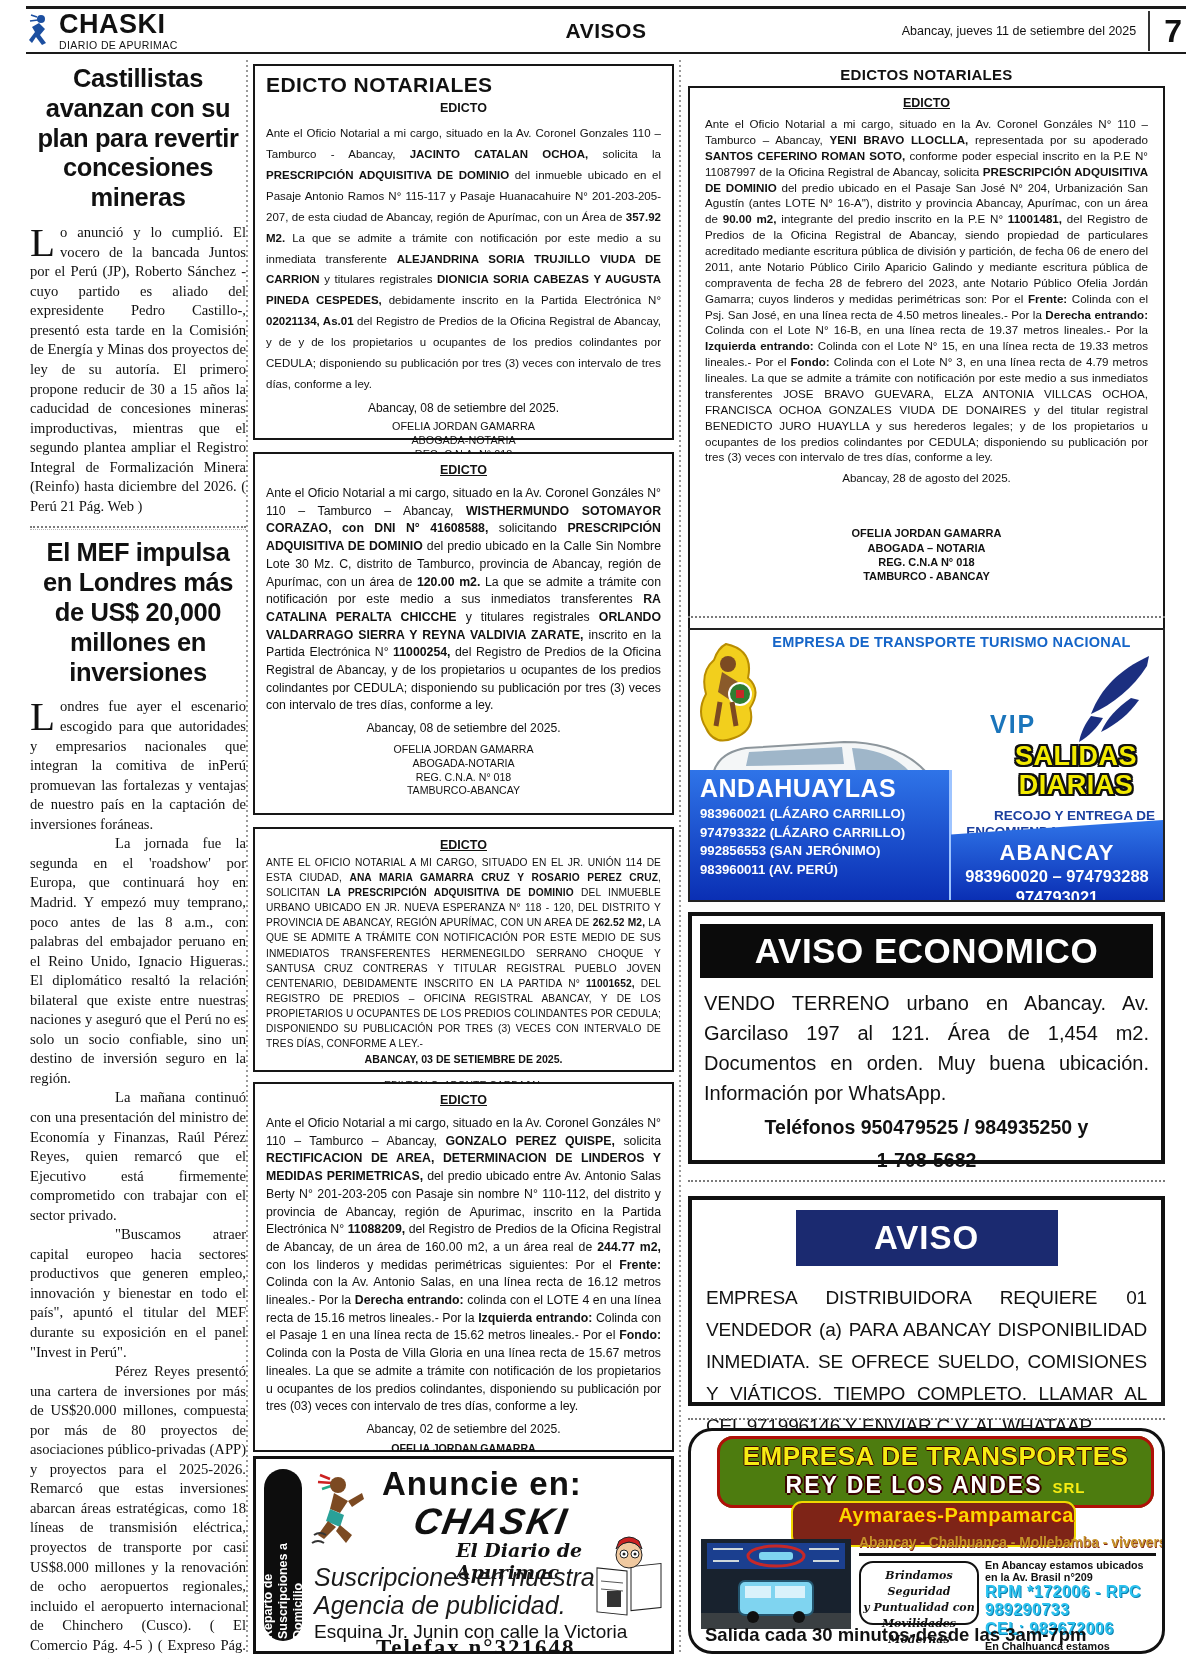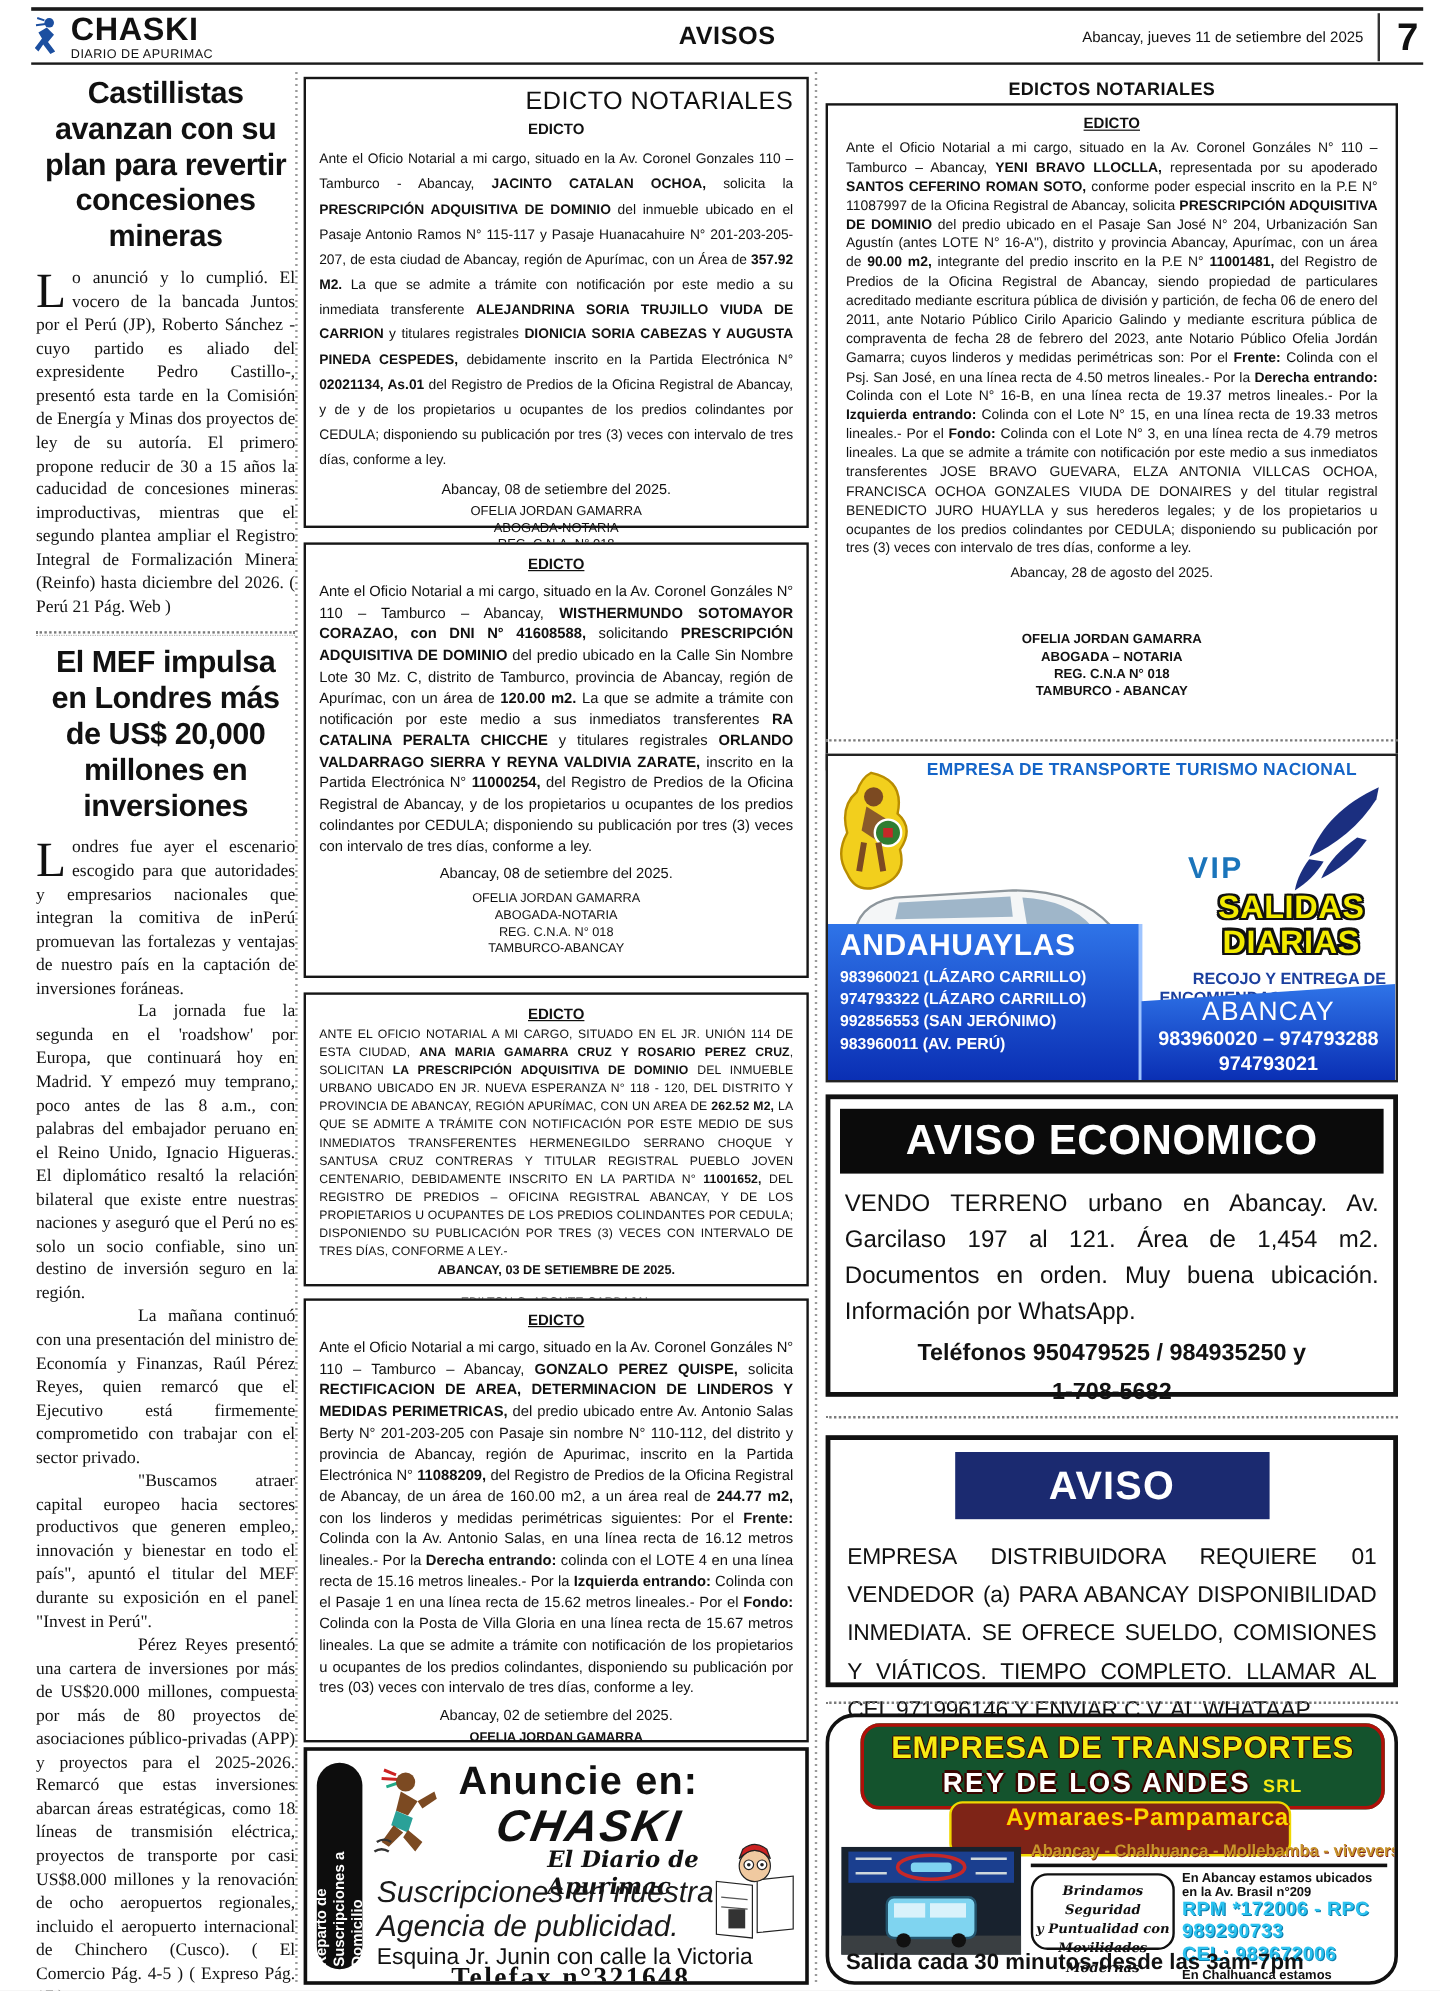--- a/index.html
+++ b/index.html
@@ -29,21 +29,21 @@
   .hsep-abs { position:absolute; height:4px; border-top:2px dotted #7a7a7a; }
   
   .col-left { position:absolute; left:30px; top:60px; width:216px; }
   .col-left h1 { font-weight:bold; font-size:25.5px; line-height:1.17; text-align:center; letter-spacing:-0.4px; margin:4px 0 10px; }
   .col-left p { font-family:"Liberation Serif", serif; font-size:14.6px; line-height:1.34; text-align:justify; }
   .col-left p.drop::first-letter { float:left; font-size:41px; line-height:0.82; padding:3px 5px 0 0; }
   .col-left p.ind { text-indent:85px; }
   .col-left .hsep { margin:10px 0 8px; }
   
   .nbox { position:absolute; border:2px solid #161616; background:#fff; padding:5px 11px; }
-  .nb-title { text-align:right; font-weight:normal; font-size:21px; letter-spacing:0.4px; margin:2px 0 4px; }
+  .nb-title { text-align:left; font-weight:bold; font-size:21px; letter-spacing:0.4px; margin:2px 0 4px; }
   .nb-sub { text-align:center; font-weight:bold; font-size:12.5px; margin:4px 0 8px; }
   .u { text-decoration:underline; }
   .nb-body { text-align:justify; margin:2px 0; }
   .b { font-weight:bold; }
   .nb-date { text-align:center; margin:6px 0 2px; }
   .nb-sign { text-align:center; white-space:pre-line; line-height:1.3; }
   
   .box1 .nb-body { font-size:11.5px; line-height:1.82; }
   .box1 .nb-date { font-size:12px; }
   .box1 .nb-sign { font-size:10.8px; margin-top:4px; }
@@ -75,35 +75,35 @@
   .apu-mascot { position:absolute; left:6px; top:12px; }
   .apu-swoosh { position:absolute; right:6px; top:22px; }
   .apu-van { position:absolute; left:4px; top:96px; z-index:0; }
   .apu-blue-l { position:absolute; left:0; bottom:0; width:262px; height:130px; z-index:2;
     background:linear-gradient(180deg,#2f74e8,#0a2fb4); color:#fff; padding:4px 10px; border-right:3px solid #9ec4ff; }
   .apu-city-l { font-weight:900; font-size:25px; letter-spacing:0.5px; margin-bottom:2px; }
   .apu-phones-l { font-weight:bold; font-size:13.2px; line-height:1.42; white-space:pre-line; }
   .apu-blue-r { position:absolute; right:0; bottom:0; width:212px; height:80px; z-index:2;
     background:linear-gradient(180deg,#2f74e8,#0a2fb4); color:#fff; text-align:center; padding-top:4px;
     clip-path:polygon(0 18%, 100% 0, 100% 100%, 0 100%); }
-  .apu-city-r { font-weight:400; font-size:22px; letter-spacing:1px; margin-top:6px; }
+  .apu-city-r { font-weight:700; font-size:22px; letter-spacing:1px; margin-top:16px; }
   .apu-phones-r { font-weight:bold; font-size:16.5px; line-height:1.25; white-space:pre-line; }
   
   .ad-avisoeco { position:absolute; left:688px; width:477px; top:912px; height:252px; border:4px solid #111; background:#fff; }
   .ae-banner { margin:8px 8px 10px; background:#0b0b0b; color:#fff; text-align:center; font-weight:bold; font-size:35px; line-height:54px; letter-spacing:0.5px; }
   .ae-body { padding:0 12px; font-size:20px; line-height:1.5; text-align:justify; }
   .ae-phones { text-align:center; font-weight:bold; font-size:19.5px; margin-top:8px; }
   .ae-phone2 { text-align:center; font-weight:bold; font-size:19.5px; margin-top:10px; }
   
   .ad-aviso { position:absolute; left:688px; width:477px; top:1196px; height:210px; border:4px solid #111; background:#fff; }
   .av-banner { width:262px; margin:10px auto 16px; background:#1b2a70; color:#fff; text-align:center; font-weight:bold; font-size:33px; line-height:56px; letter-spacing:1px; }
   .av-body { padding:0 14px; font-size:19px; line-height:1.68; text-align:justify; letter-spacing:-0.2px; }
   
   .ad-rey { position:absolute; left:688px; width:477px; top:1428px; height:226px; border:3px solid #111; border-radius:24px; overflow:hidden; background:#fff; }
-  .rey-banner { position:absolute; left:26px; right:8px; top:5px; height:72px; background:#14532d; border-radius:16px; box-shadow:0 0 0 3px #b01009 inset; text-align:center; padding-top:5px; }
+  .rey-banner { position:absolute; left:26px; right:8px; top:5px; height:72px; background:#4d7c0f; border-radius:16px; box-shadow:0 0 0 3px #b01009 inset; text-align:center; padding-top:5px; }
   .rey-l1 { font-weight:900; font-size:26px; color:#f7ec13; letter-spacing:0.5px;
     text-shadow:-1px 0 #3a0500, 1px 0 #3a0500, 0 -1px #3a0500, 0 1px #3a0500; }
   .rey-l2 { font-weight:900; font-size:23px; color:#fff; letter-spacing:2px;
     text-shadow:-2px 0 #3a0500, 2px 0 #3a0500, 0 -2px #3a0500, 0 2px #3a0500; }
   .rey-srl { font-size:15px; color:#f7ec13; letter-spacing:1px; margin-left:10px; text-shadow:none; }
   .rey-l3bar { position:absolute; left:100px; right:86px; top:70px; height:46px; background:#7e2417; border:2.5px solid #f0d800; border-radius:11px; text-align:right; }
   .rey-l3 { font-weight:900; font-size:20px; color:#f7d800; line-height:25px; letter-spacing:0.5px;
     text-shadow:-1px 0 #b01009, 1px 0 #b01009, 0 -1px #b01009, 0 1px #b01009; }
   .rey-photo { position:absolute; left:10px; top:108px; width:150px; height:90px; }
   .rey-route { position:absolute; left:168px; right:6px; top:104px; font-weight:900; font-size:13.8px; color:#c8952b; white-space:nowrap;

